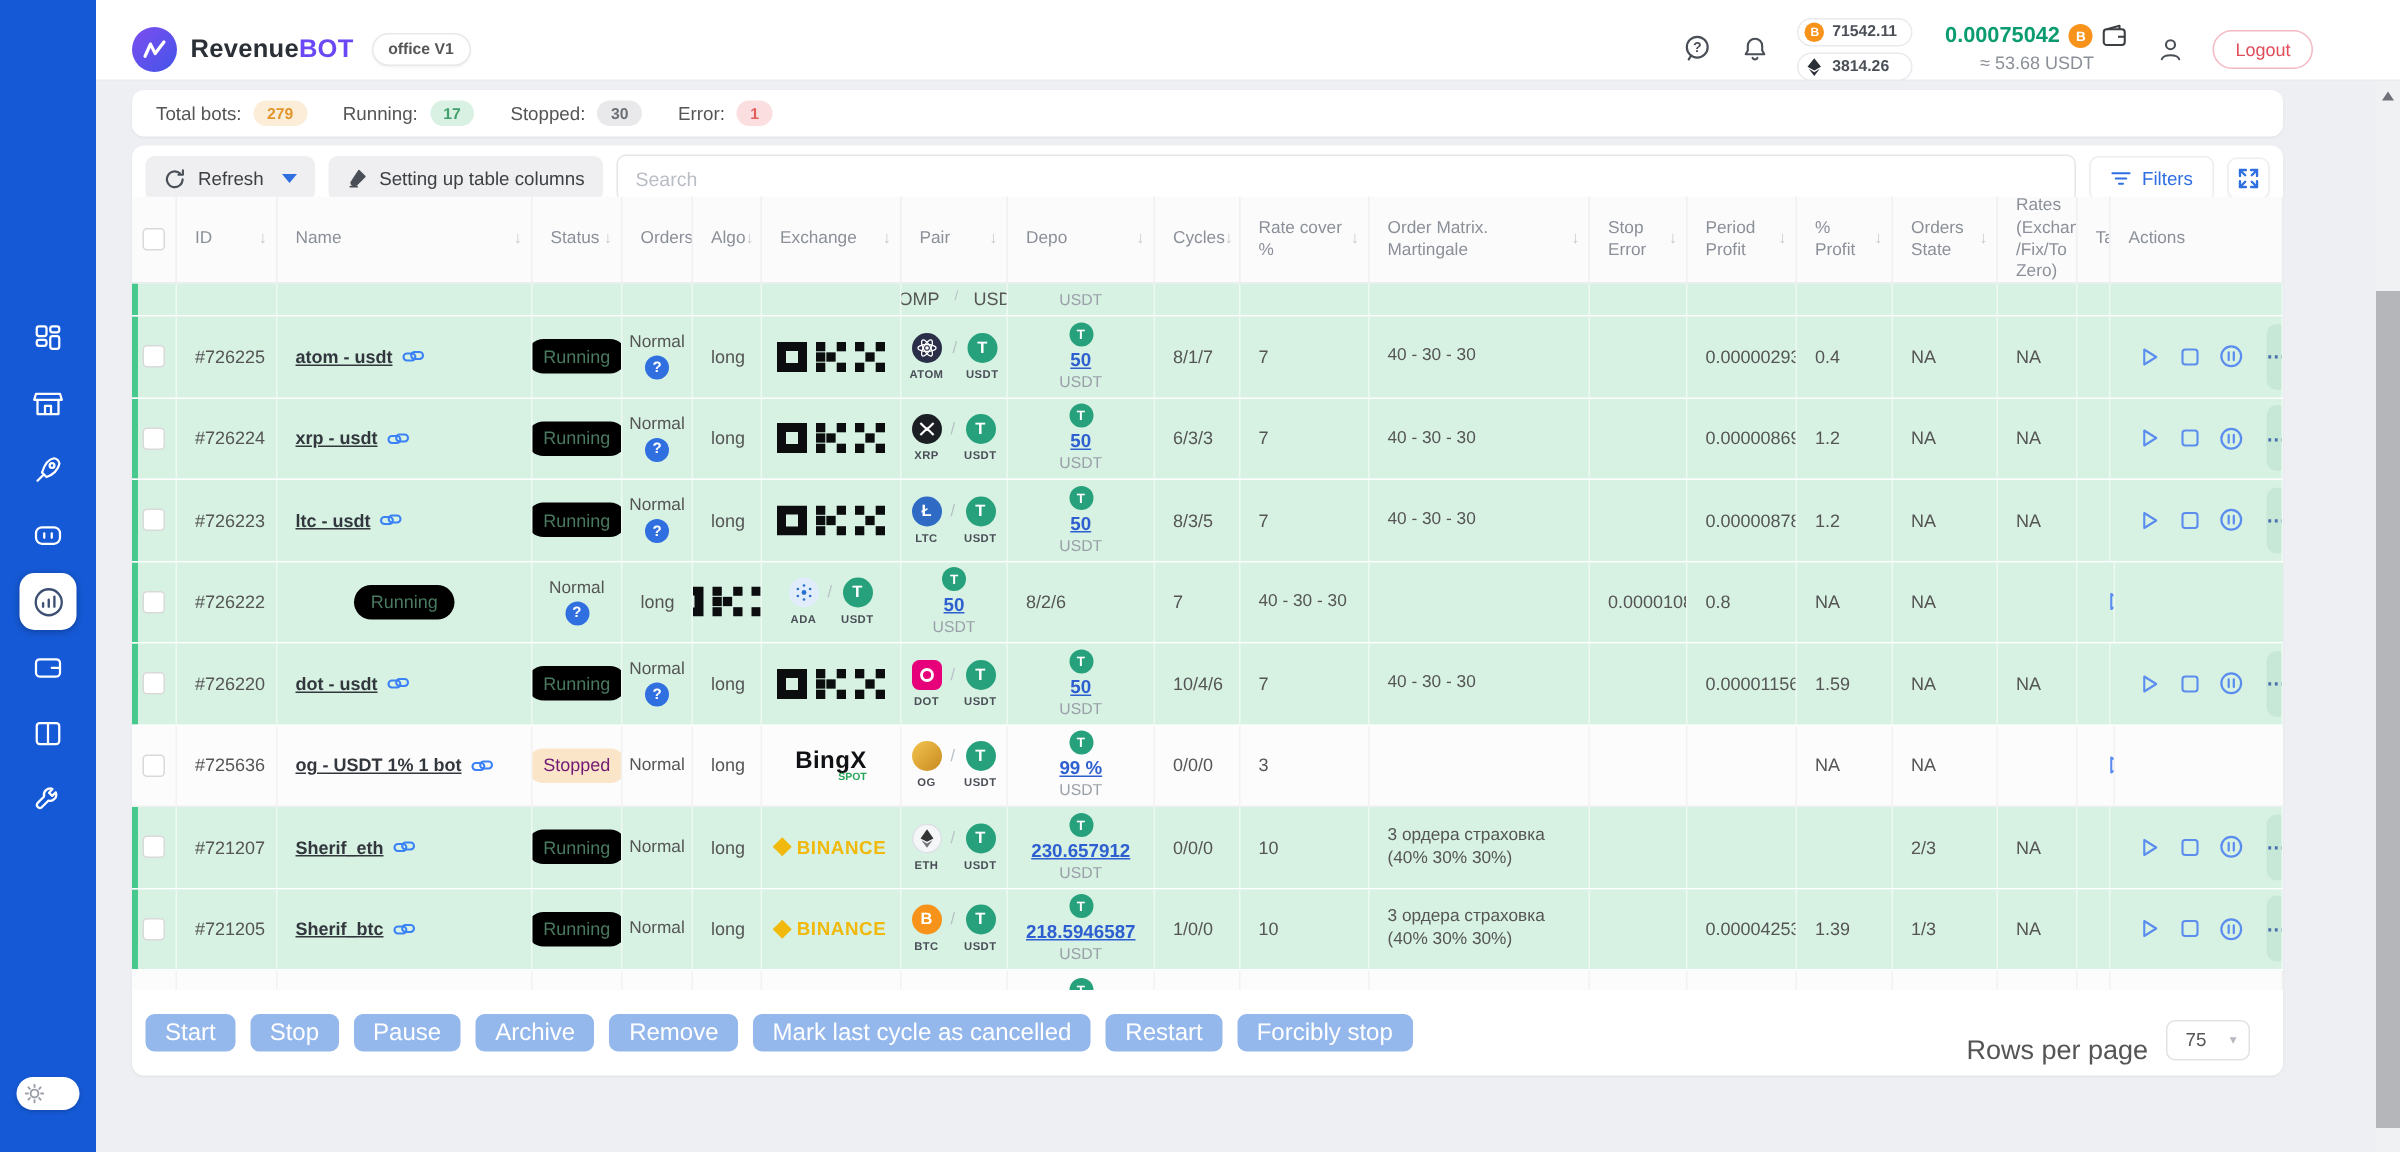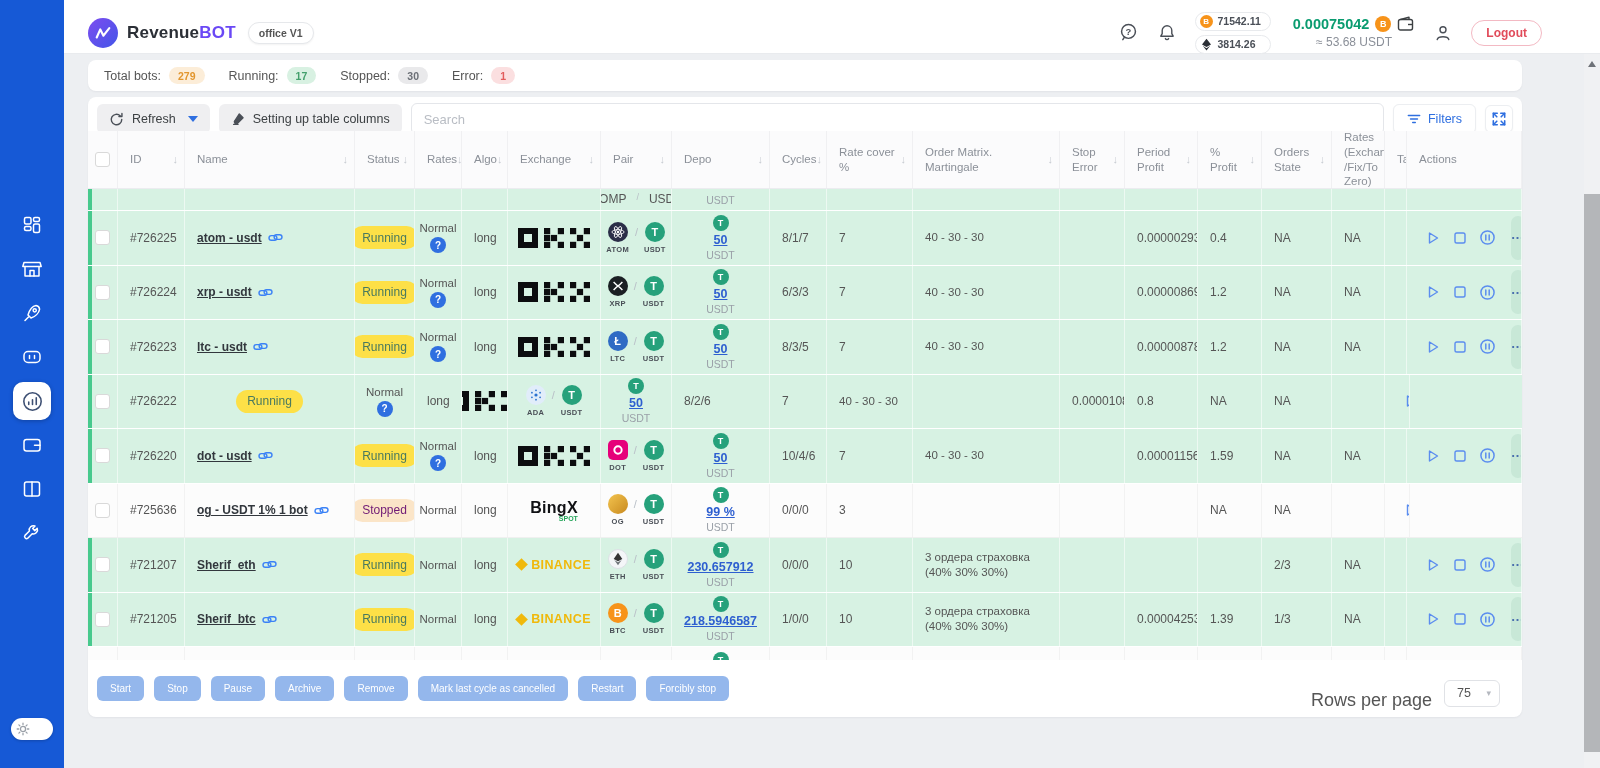--- a/index.html
+++ b/index.html
@@ -33,21 +33,21 @@
   .icon-btn { cursor:pointer; display:flex; align-items:center; }
   .icon-btn svg { stroke:#4a4f57; fill:none; stroke-width:1.4; stroke-linecap:round; stroke-linejoin:round; }
   .tickers { display:flex; flex-direction:column; gap:4px; }
   .ticker { border:1px solid #e8eaed; border-radius:11px; height:19px; display:flex; align-items:center; gap:5px; padding:0 9px 0 4px;
     font-size:10.5px; color:#4a4f57; font-weight:bold; background:#fff; }
   .balance { display:flex; flex-direction:column; gap:3px; margin-left:4px; }
   .balance-row { display:flex; align-items:center; gap:6px; }
   .balance-amount { font-size:14.5px; font-weight:bold; color:#0a9c70; }
   .balance-approx { font-size:12px; color:#8a8f98;text-align:center; }
   .logout-btn { border:1.5px solid #f3b9c3; border-radius:16px; padding:5px 14px; color:#e14b5a; font-size:12px;
-    font-weight:bold; background:#fff; cursor:pointer; }
+    font-weight:normal; background:#fff; cursor:pointer; }
 
   
   .coin { border-radius:50%; display:inline-flex; align-items:center; justify-content:center; color:#fff; font-weight:bold; flex:none; }
   .coin.square { border-radius:5px; }
 
   
   .stats-card { position:absolute; left:88px; top:60px; width:1434px; height:31px; background:#fff; border-radius:8px;
     box-shadow:0 1px 2px rgba(16,24,40,.05); display:flex; align-items:center; gap:10px; padding:0 16px; z-index:3; }
   .stat-item { display:flex; align-items:center; gap:8px; margin-right:14px; }
   .stat-label { font-size:12.5px; color:#555; }
@@ -90,21 +90,21 @@
   .tr.white { background:#fcfcfc; border-bottom:1px solid #f0f0f0; }
   .strip { position:absolute; left:0; top:0; bottom:0; width:4px; background:#47c98d; }
   .td { display:flex; align-items:center; justify-content:flex-start; padding:0 6px 0 12px; font-size:12px; color:#555;
     border-right:1px solid rgba(0,0,0,.04); overflow:hidden; }
   .tr.green .td { border-right-color:rgba(255,255,255,.55); }
   .td.center { justify-content:center; padding:0 4px; }
   .cb { width:15px; height:15px; border:1px solid #d9d9d9; border-radius:3px; background:#fff; cursor:pointer; flex:none; margin:0 auto; }
   .bot-name { font-size:12px; font-weight:600; color:#32373d; text-decoration:underline; cursor:pointer; }
   .link-icon { margin-left:6px; display:inline-flex; cursor:pointer; }
   .pill { border-radius:14px; padding:4.5px 11px; font-size:12px; }
-  .pill.run  { background:#fde047; color:#49795f; }
+  .pill.run  { background:#000000; color:#49795f; }
   .pill.stop { background:#fbe5c8; color:#701a75; }
   .state-cell { flex-direction:column; gap:3px; justify-content:center; font-size:11.5px; }
   .help-dot { width:16px; height:16px; border-radius:50%; background:#2f6fe0; color:#fff; font-size:10px; font-weight:bold;
     display:flex; align-items:center; justify-content:center; cursor:pointer; }
   .pair { display:flex; align-items:flex-start; gap:6px; }
   .pcol { display:flex; flex-direction:column; align-items:center; gap:3px; }
   .pcol .plabel { font-size:7.5px; font-weight:bold; color:#4a4f57; letter-spacing:.3px; }
   .pair .sep { color:#b9bfc7; font-size:11px; margin-top:4px; }
   .depo { display:flex; flex-direction:column; align-items:center; gap:2px; width:100%; }
   .depo-val { font-size:12.5px; font-weight:bold; color:#2e5fd0; text-decoration:underline; cursor:pointer; }
@@ -121,21 +121,21 @@
   .exch-bingx { display:flex; flex-direction:column; align-items:flex-end; }
   .exch-bingx .bx { font-size:16px; font-weight:800; color:#101114; letter-spacing:.3px; }
   .exch-bingx .spot { font-size:7px; font-weight:bold; color:#26a65b; margin-top:-2px; }
   .exch-binance { display:flex; align-items:center; gap:5px; }
   .exch-binance .dia { width:9px; height:9px; background:#f0b90b; transform:rotate(45deg); flex:none; }
   .exch-binance .bn { font-size:12.5px; font-weight:800; color:#f0b90b; letter-spacing:.4px; }
 
   
   .actions-bar { position:absolute; left:9px; top:579px; display:flex; gap:10px; }
   .action-btn { background:#94b7ec; color:#fff; border:none; border-radius:6px; height:25px; padding:0 13px;
-    font-size:10px; font-family:"Liberation Sans",sans-serif; cursor:pointer; }
+    font-size:16px; font-family:"Liberation Sans",sans-serif; cursor:pointer; }
   .rpp { position:absolute; right:22px; top:578px; display:flex; align-items:center; gap:12px; }
   .rpp-label { font-size:18px; color:#555;margin-top:15px; }
   .rpp-select { border:1px solid #e0e2e6; border-radius:6px; height:27px; min-width:56px; display:flex; align-items:center;
     justify-content:space-between; padding:0 8px 0 12px; font-size:12.5px; color:#555; cursor:pointer; background:#fff; }
   .rpp-select .chev { color:#b4b8bf; font-size:9px; }
 
   
   .pagebar { position:absolute; right:0; top:54px; width:16px; height:714px; background:#f0f1f3; z-index:6; }
   .pagebar .up-arrow { position:absolute; top:7px; left:4px; width:0; height:0; border-left:4px solid transparent;
     border-right:4px solid transparent; border-bottom:6px solid #6e7278; }
@@ -371,21 +371,21 @@
         </div>
         <div class="th">
           <span>Name</span>
           <span class="arrow">↓</span>
         </div>
         <div class="th">
           <span>Status</span>
           <span class="arrow">↓</span>
         </div>
         <div class="th">
-          <span>Rates</span>
+          <span>Orders</span>
           <span class="arrow">↓</span>
         </div>
         <div class="th">
           <span>Algo</span>
           <span class="arrow">↓</span>
         </div>
         <div class="th">
           <span>Exchange</span>
           <span class="arrow">↓</span>
         </div>

